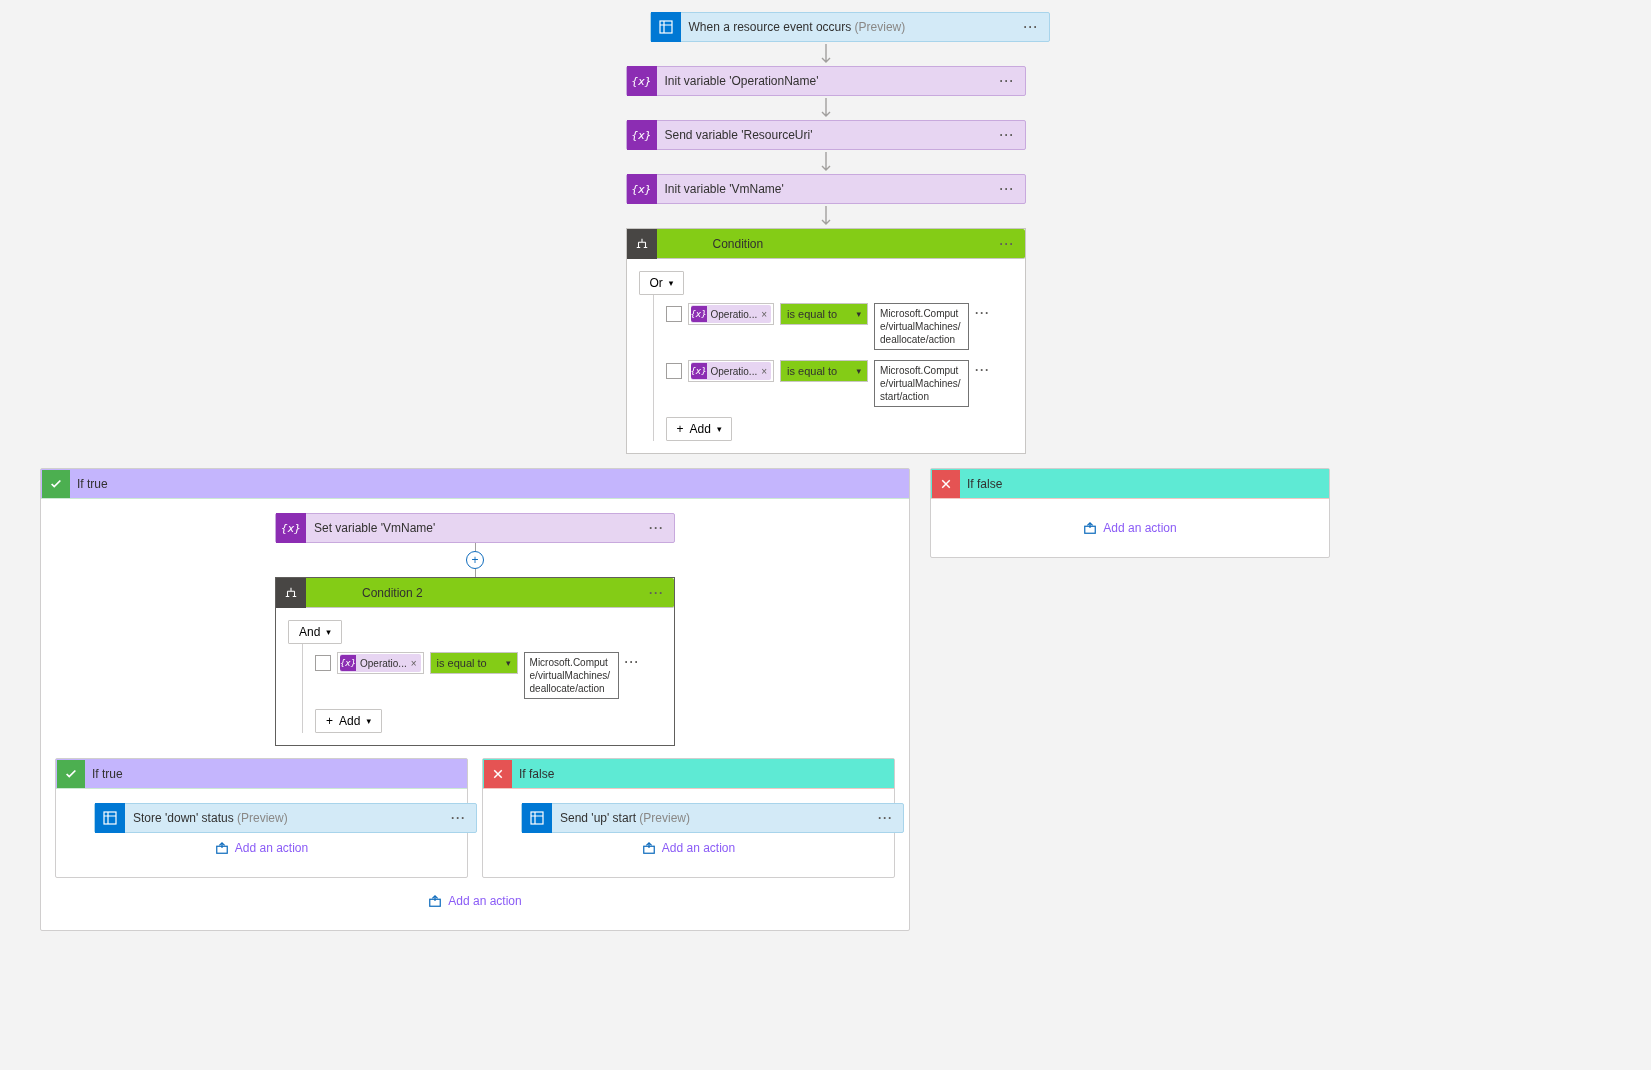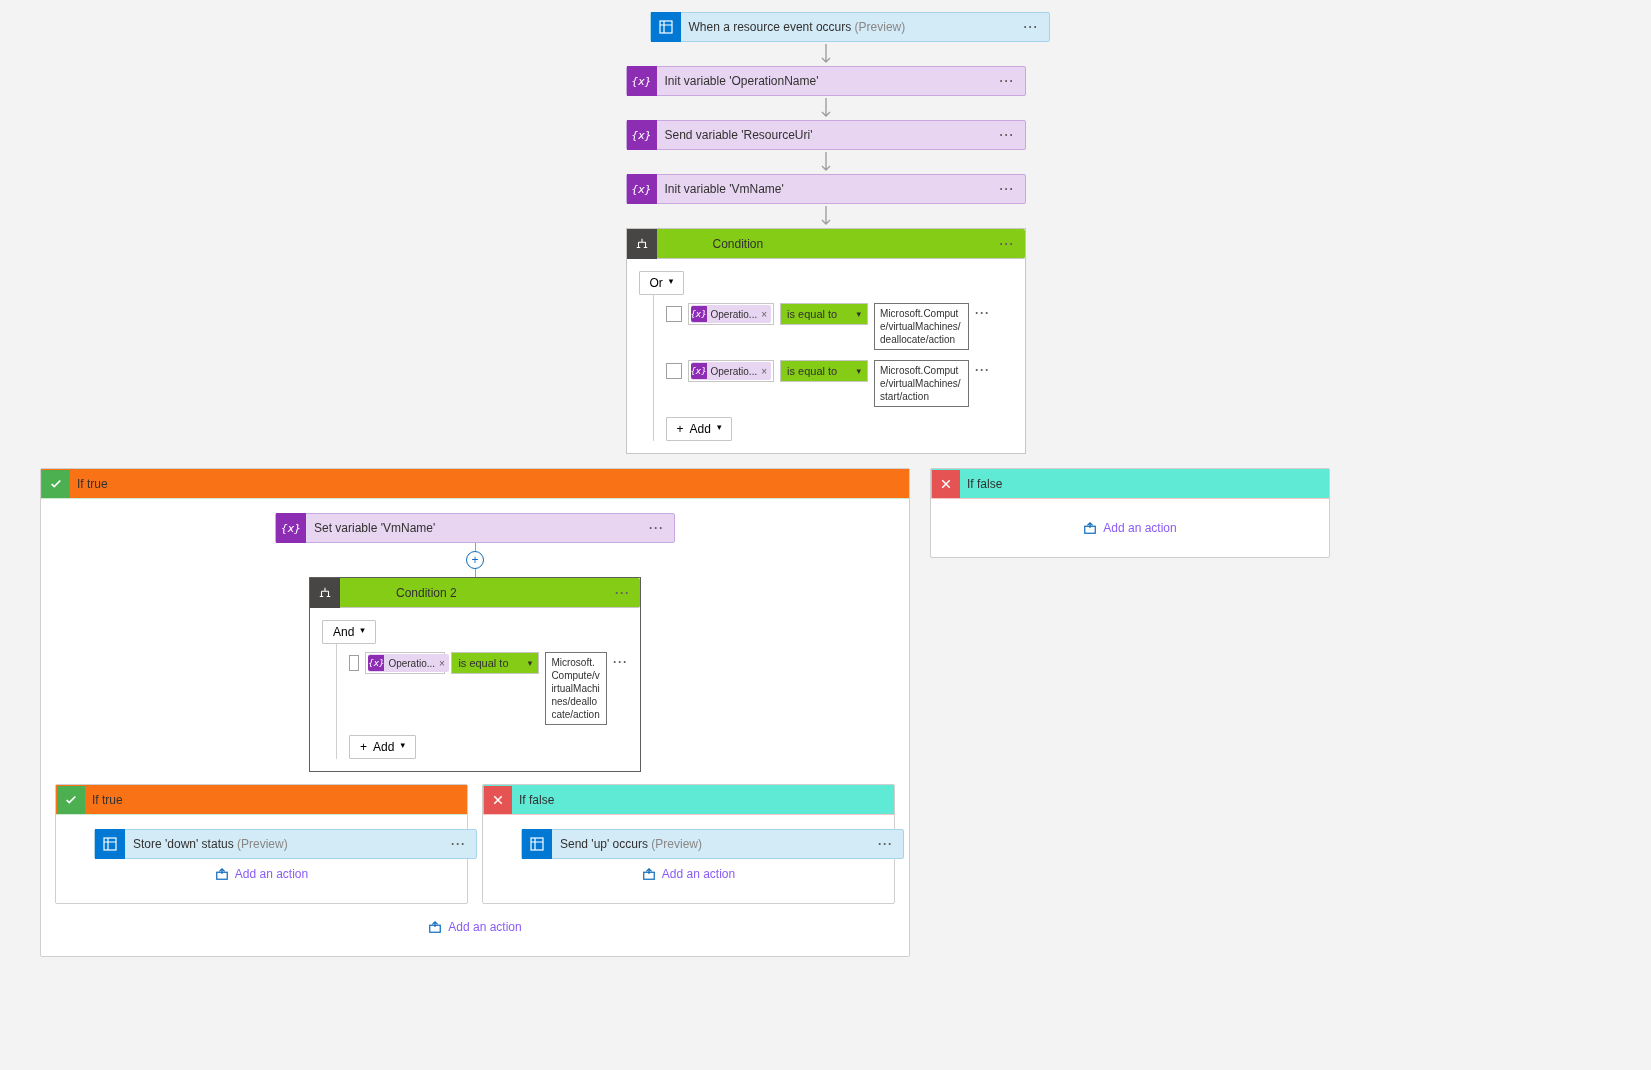--- a/index.html
+++ b/index.html
@@ -22,21 +22,21 @@
   .card.purple { background: #e7d5f2; border-color: #c8a9dd; }
   .card.purple .icon-box { background: #8c2db3; }
   .card.gray { background: #84cc16; border-color: #c8c6c4; gap: 48px; }
   .card.gray .icon-box { background: #484644; }
   .arrow-down { height: 24px; display: flex; align-items: center; justify-content: center; color: #a19f9d; }
   .arrow-down svg { width: 14px; height: 24px; }
   .panel { width: 400px; border: 1px solid #c8c6c4; background: #fff; }
   .panel-body { padding: 12px; }
   .op-btn {
     border: 1px solid #c8c6c4; background: #fff; padding: 4px 10px;
-    cursor: pointer; font-size: 12px; display: inline-flex; align-items: flex-start; gap: 6px;
+    cursor: pointer; font-size: 12px; display: inline-flex; align-items: center; gap: 6px;
     border-radius: 1px;
   }
   .cond-rows { margin-left: 14px; border-left: 1px solid #d0cece; padding-left: 12px; padding-top: 8px; }
   .cond-row { display: flex; gap: 6px; align-items: flex-start; margin-bottom: 10px; }
   .cond-check { width: 16px; height: 16px; border: 1px solid #a19f9d; background: #fff; margin-top: 3px; }
   .token-box {
     border: 1px solid #c8c6c4; background: #fff; display: inline-flex; align-items: center;
     height: 22px; min-width: 80px;
   }
   .token {
@@ -55,21 +55,21 @@
   }
   .row-menu { color: #605e5c; cursor: pointer; font-weight: bold; letter-spacing: 1px; padding-top: 3px; }
   .branch-row { display: flex; gap: 20px; align-items: flex-start; width: 100%; }
   .branch { border: 1px solid #d0cece; background: #fff; border-radius: 2px; }
   .branch.wide { width: 870px; }
   .branch.narrow { width: 400px; }
   .branch.half { width: 422px; }
   .branch-header {
     height: 30px; display: flex; align-items: center; font-size: 12px;
   }
-  .branch-header.true { background: #f97316; border-bottom: 1px solid #cce9d3; }
+  .branch-header.true { background: #c4b5fd; border-bottom: 1px solid #cce9d3; }
   .branch-header.false { background: #5eead4; border-bottom: 1px solid #f3c7c3; }
   .bh-icon { width: 28px; height: 28px; display: flex; align-items: center; justify-content: center; color: #fff; margin: 1px; }
   .bh-icon.true { background: #4caf50; }
   .bh-icon.false { background: #e55353; }
   .branch-body { padding: 14px; display: flex; flex-direction: column; align-items: center; }
   .add-action { color: #8b5cf6; font-size: 12px; display: inline-flex; align-items: center; gap: 6px; cursor: pointer; margin: 8px 0; }
   .add-action svg { width: 14px; height: 14px; }
   .plus-connector { width: 18px; height: 18px; border-radius: 50%; border: 1px solid #0f6cbd; color: #0f6cbd; display: flex; align-items: center; justify-content: center; background: #fff; font-size: 12px; }
   .connector-wrap { display: flex; flex-direction: column; align-items: center; }
   .connector-line { width: 1px; height: 8px; background: #a19f9d; }
@@ -230,21 +230,21 @@
           <div class="title">Set variable 'VmName'</div>
           <div class="menu">···</div>
         </div>
 
         <div class="connector-wrap">
           <div class="connector-line"></div>
           <div class="plus-connector">+</div>
           <div class="connector-line"></div>
         </div>
 
-        <div class="panel outline" style="width:332px">
+        <div class="panel outline" style="width:400px">
           <div class="card gray" style="width:auto;border:none;border-bottom:1px solid #c8c6c4">
             <div class="icon-box">
               <svg viewBox="0 0 16 16" width="14" height="14" fill="none" stroke="#fff" stroke-width="1.2">
                 <path d="M8 2v4M4 6h8M4 6v6M12 6v6M2 12h4M10 12h4"></path>
               </svg>
             </div>
             <div class="title">Condition 2</div>
             <div class="menu">···</div>
           </div>
           <div class="panel-body">
@@ -328,21 +328,21 @@
             </div>
             <div class="branch-body">
               <div class="card blue" style="width:100%">
                 <div class="icon-box">
                   <svg viewBox="0 0 16 16" width="16" height="16" fill="none" stroke="#fff" stroke-width="1.2">
                       <rect x="2" y="2" width="12" height="12"></rect>
                       <path d="M2 6h12M6 2v12"></path>
                     </svg>
                 </div>
                 <div class="title">
-                  <span>Send 'up' occurs</span>
+                  <span>Send 'up' start</span>
                   <span class="preview">(Preview)</span>
                 </div>
                 <div class="menu">···</div>
               </div>
               <div class="add-action">
                 <svg viewBox="0 0 16 16" fill="none" stroke="#0f6cbd" stroke-width="1.4">
                     <rect x="2" y="6" width="12" height="8"></rect>
                     <path d="M8 2v6M5 5l3-3 3 3"></path>
                   </svg>
                 <span>Add an action</span>

